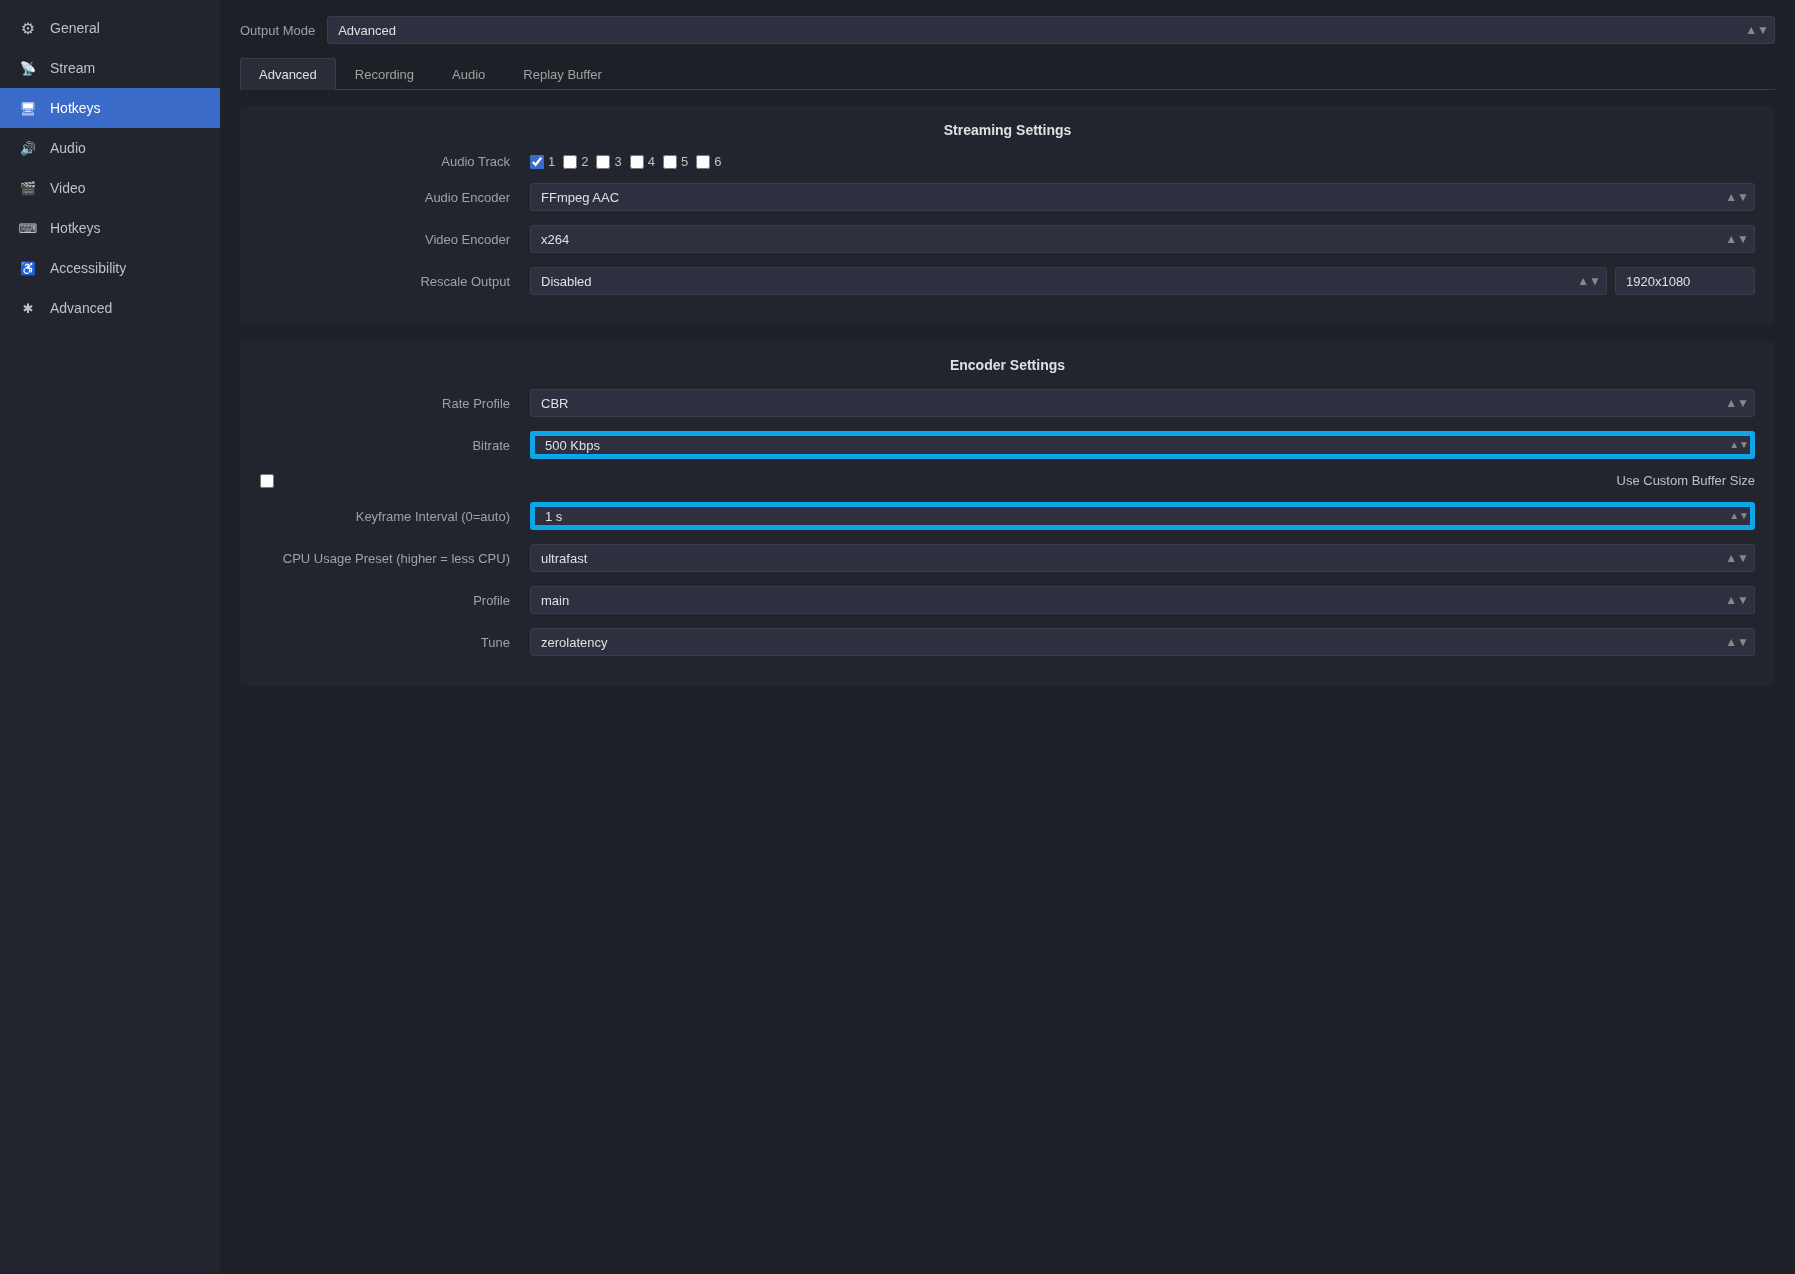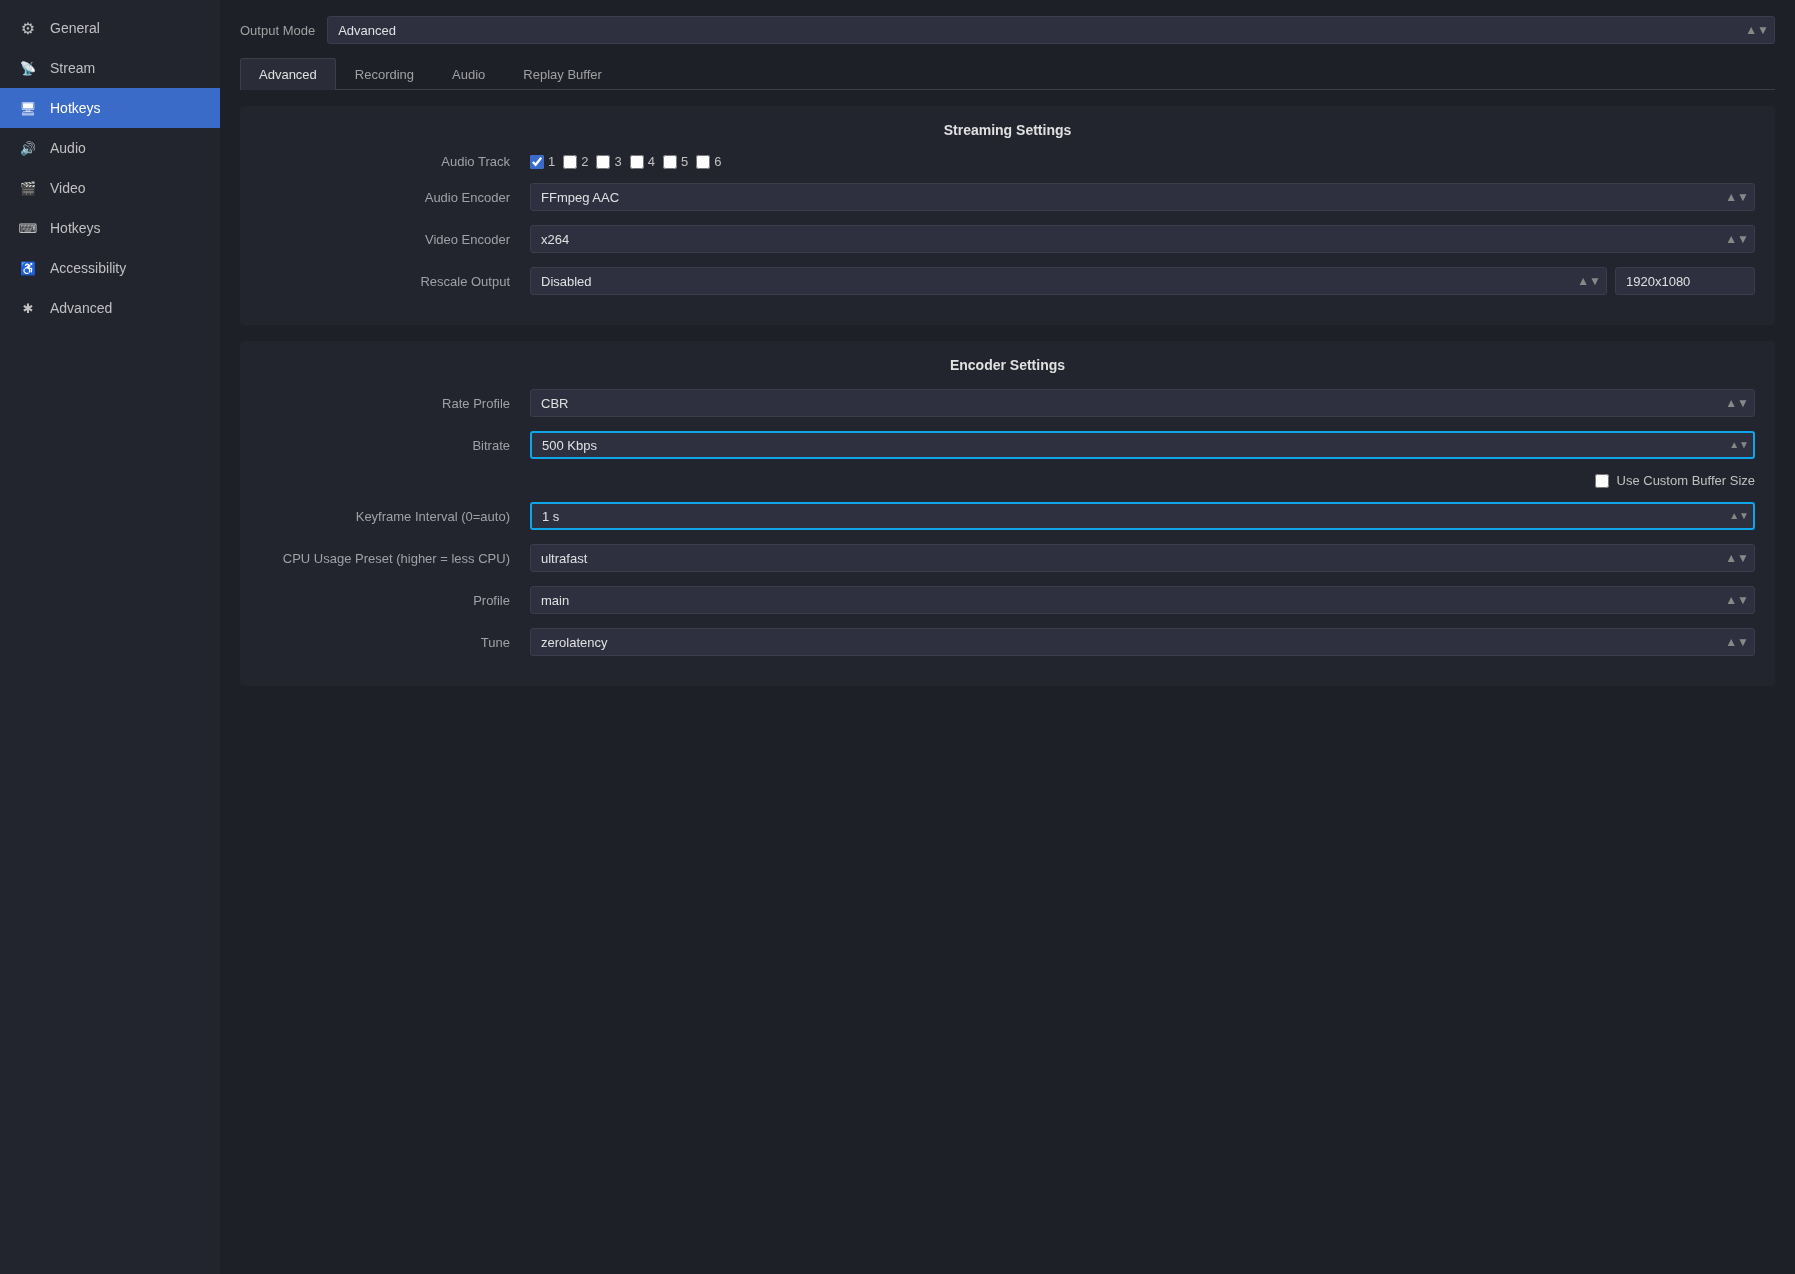--- a/index.html
+++ b/index.html
@@ -152,21 +152,21 @@
       color: #888;
       font-size: 12px;
       display: flex;
       flex-direction: column;
       line-height: 1;
       gap: 1px;
     }
     .spinbox {
       width: 100%;
       background: #2e3040;
-      border: 2px solid #0ea5e9;
+      border: 5px solid #0ea5e9;
       color: #e0e0e0;
       padding: 5px 30px 5px 10px;
       border-radius: 3px;
       font-size: 13px;
       height: 28px;
     }
     .spinbox-wrap {
       position: relative;
       flex: 1;
     }
@@ -228,21 +228,21 @@
       height: 28px;
       appearance: none;
       flex-shrink: 0;
       cursor: pointer;
     }
 
     
     .checkbox-row {
       display: flex;
       align-items: center;
-      justify-content: flex-end;
+      justify-content: space-between;
       gap: 8px;
       margin-bottom: 14px;
     }
     .checkbox-row input[type="checkbox"] {
       width: 14px;
       height: 14px;
       accent-color: #3a6bc8;
       cursor: pointer;
     }
     .checkbox-row label {

